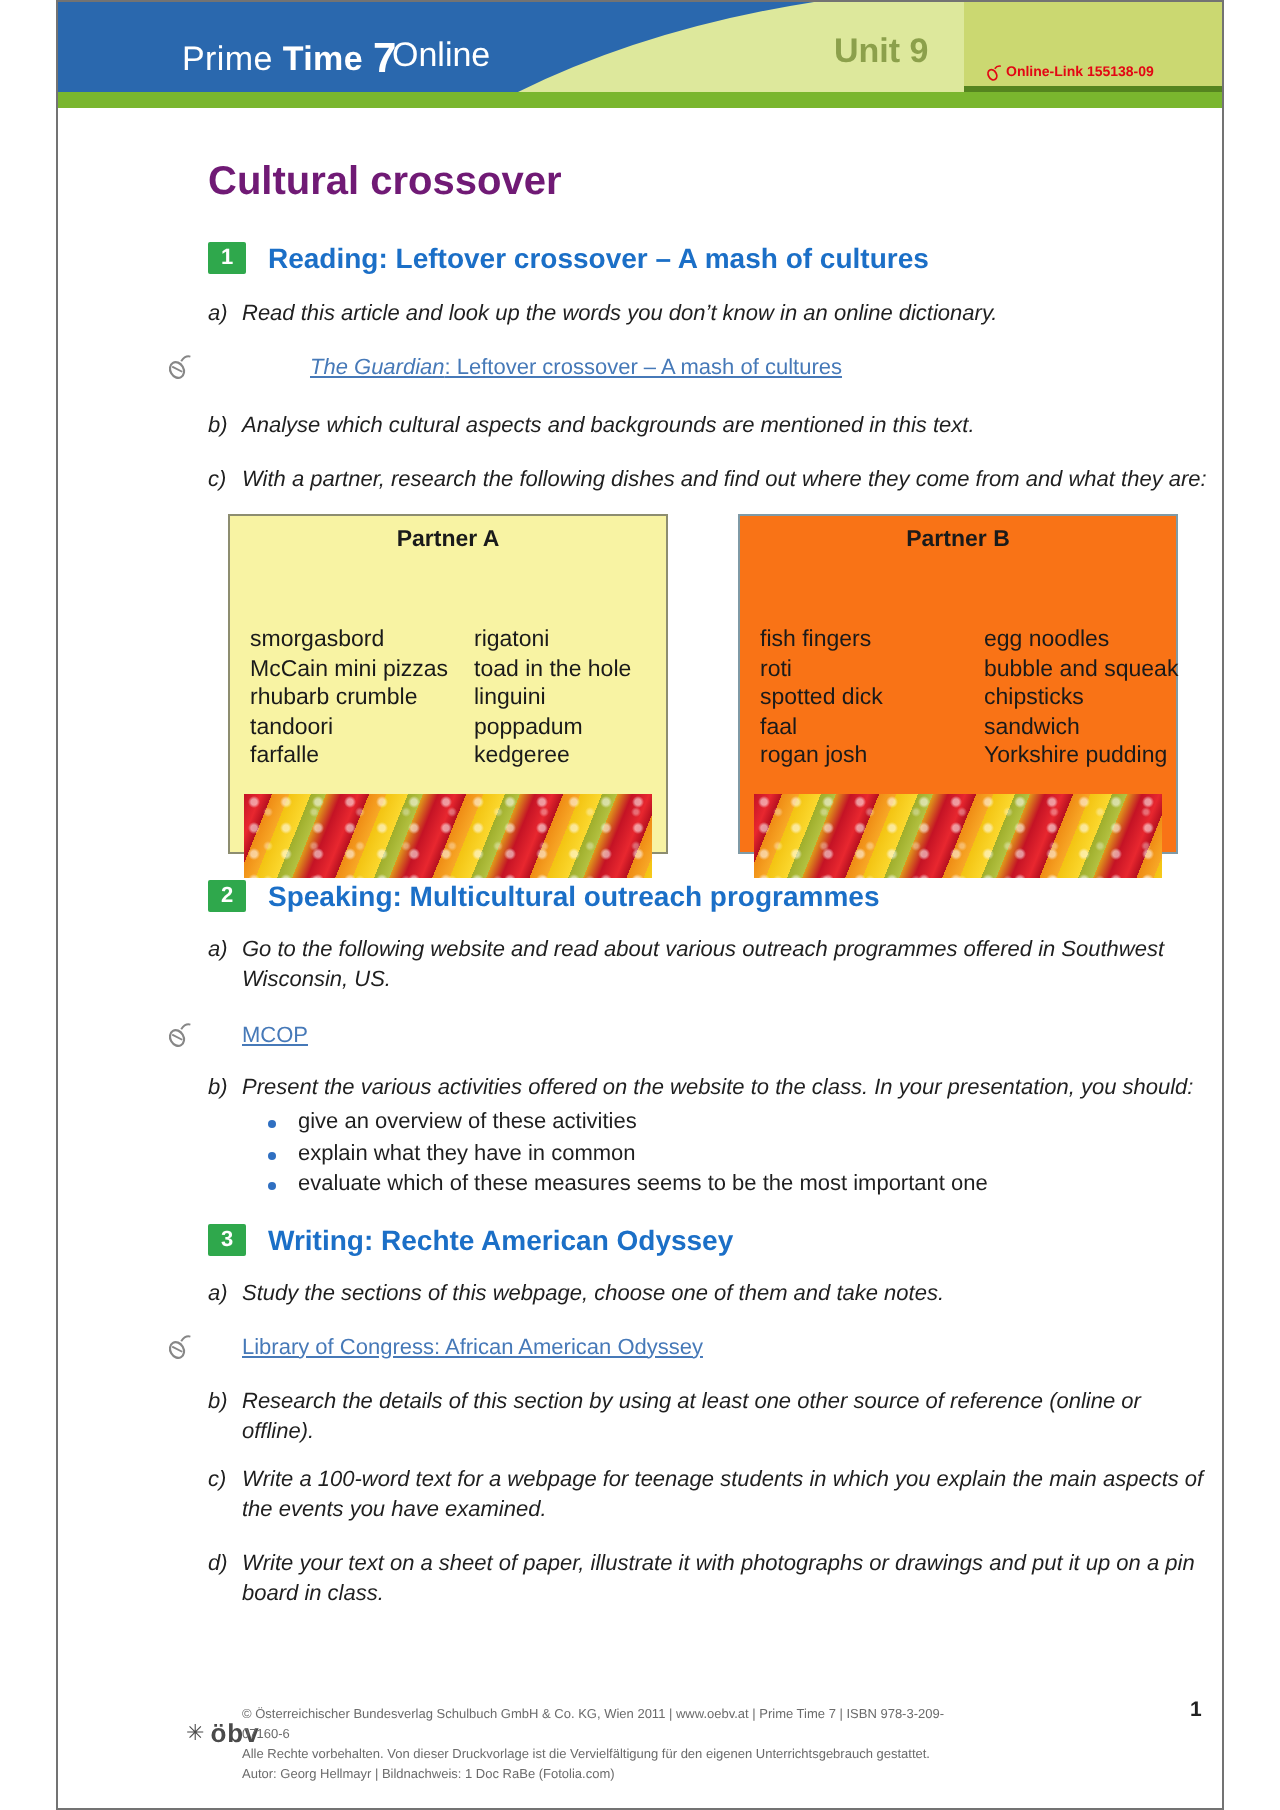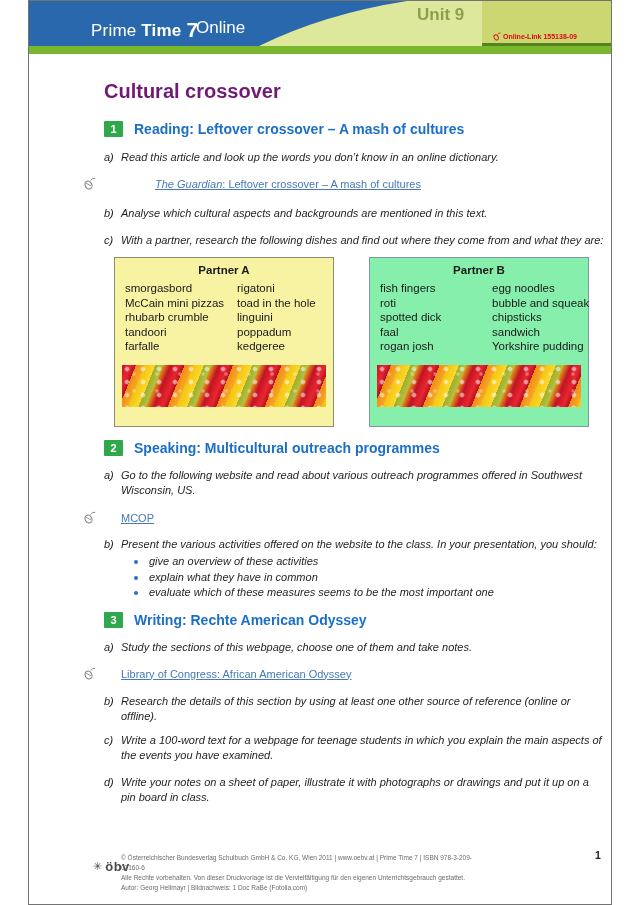--- a/index.html
+++ b/index.html
@@ -10,21 +10,21 @@
     background:#ffffff; border:1px solid #737373; overflow:hidden;
   }
 
   
   .hdr { position:relative; width:640px; height:53px; }
   .hdr-svg { position:absolute; top:0; left:0; }
   .brand { position:absolute; top:17px; left:62px; color:#ffffff; font-size:17px; letter-spacing:.2px; }
   .brand .bold { font-weight:bold; }
   .brand .seven { font-weight:bold; font-size:21px; vertical-align:-1px; }
   .brand-online { position:absolute; top:17px; left:167px; color:#ffffff; font-size:17px; }
-  .unit { position:absolute; top:4px; left:388px; color:#8ca04b; font-weight:bold; font-size:17px; }
+  .unit { position:absolute; top:15px; left:388px; color:#8ca04b; font-weight:bold; font-size:17px; }
   .olink { position:absolute; top:31px; left:464px; color:#e30613; font-size:7px; font-weight:bold; display:flex; align-items:center; gap:2px; white-space:nowrap; }
   .bar { position:absolute; top:45px; left:0; width:640px; height:8px; background:#7ab62e; }
   .bar-dark { position:absolute; top:-3px; left:453px; width:187px; height:3px; background:#55841f; }
 
   
   .content { position:relative; margin:0 75px 0 75px; width:500px; }
   .title { margin-top:24px; font-size:20px; font-weight:bold; color:#701a75; line-height:26px; }
 
   .sec-row { display:flex; align-items:center; gap:11px; }
   .badge { width:19px; height:16px; background:#2fa84c; color:#fff; font-weight:bold; font-size:11px;
@@ -36,43 +36,43 @@
   .txt { max-width:485px; }
 
   .link-row { position:relative; margin-left:17px; font-size:11px; line-height:15px; }
   .mouse { position:absolute; left:-38px; top:-1px; }
   a.wslink { color:#4679b8; text-decoration:underline; cursor:pointer; }
   .it { font-style:italic;margin-left:34px; }
 
   
   .boxes { display:flex; gap:35px; margin-left:10px; margin-top:9px; }
   .pbox { width:220px; height:170px; border:1.5px solid #8d8d70; background:#f8f3a3; padding-top:6px; }
-  .pbox.blue { background:#86efac; border-color:#7f9aa6; }
+  .pbox.blue { background:#f97316; border-color:#7f9aa6; }
   .pbox-title { text-align:center; font-weight:bold; font-size:11.5px; color:#1a1a1a; }
-  .pbox-cols { display:flex; padding:5px 0 0 10px; }
+  .pbox-cols { display:flex; padding:5px 0 0 10px;margin-top:32px; }
   .pcol { width:112px; }
   .pcol + .pcol { width:96px; }
   .dish { font-size:11.5px; line-height:14.5px; color:#1a1a1a; white-space:nowrap; }
   .gummy {
     height:42px; margin:11px 7px 0 7px;
     background-image:
       radial-gradient(circle at 5px 4px, rgba(255,255,255,0.55) 1.5px, rgba(255,255,255,0) 3px),
       radial-gradient(circle at 12px 9px, rgba(255,255,255,0.35) 1px, rgba(255,255,255,0) 2.5px),
       repeating-linear-gradient(112deg,
         #c41325 0px, #e8272f 8px, #b50f1f 13px,
         #ef8c15 13px, #f8a826 21px,
         #f3c312 21px, #fbd82e 31px,
         #9fae2c 31px, #b4c242 38px,
         #e09a1a 38px, #c41325 45px);
     background-size:16px 13px, 23px 17px, auto;
   }
 
   
   .bullets { margin-left:17px; }
-  .bullet-row { display:flex; font-style:italic; font-size:11px; line-height:15.5px; color:#1f1f1f; }
+  .bullet-row { display:flex; font-size:11px; line-height:15.5px; color:#1f1f1f; }
   .dot { width:4px; height:4px; border-radius:50%; background:#2f6fc1; margin:6px 11px 0 13px; flex:none; }
 
   
   .mt17 { margin-top:17px; } .mt13 { margin-top:13px; } .mt12 { margin-top:12px; }
   .mt14 { margin-top:14px; } .mt11 { margin-top:11px; } .mt9 { margin-top:9px; } .mt2 { margin-top:2px; }
 
   
   .footer { position:absolute; top:845px; left:0; width:640px; height:50px; }
   .logo { position:absolute; left:64px; top:13px; display:flex; align-items:center; gap:3px; color:#4a4a4a; }
   .logo-mark { font-size:11px; color:#4a4a4a; }
@@ -256,21 +256,21 @@
       <div class="txt">Research the details of this section by using at least one other source of reference (online or offline).</div>
     </div>
 
     <div class="row mt9">
       <div class="lab">c)</div>
       <div class="txt">Write a 100-word text for a webpage for teenage students in which you explain the main aspects of the events you have examined.</div>
     </div>
 
     <div class="row mt12">
       <div class="lab">d)</div>
-      <div class="txt">Write your notes on a sheet of paper, illustrate it with photographs or drawings and put it up on a pin board in class.</div>
+      <div class="txt">Write your text on a sheet of paper, illustrate it with photographs or drawings and put it up on a pin board in class.</div>
     </div>
 
   </div>
 
   <div class="footer">
     <div class="logo">
       <span class="logo-mark">✳</span>
       <span class="logo-text">öbv</span>
     </div>
     <div class="foot-text">

